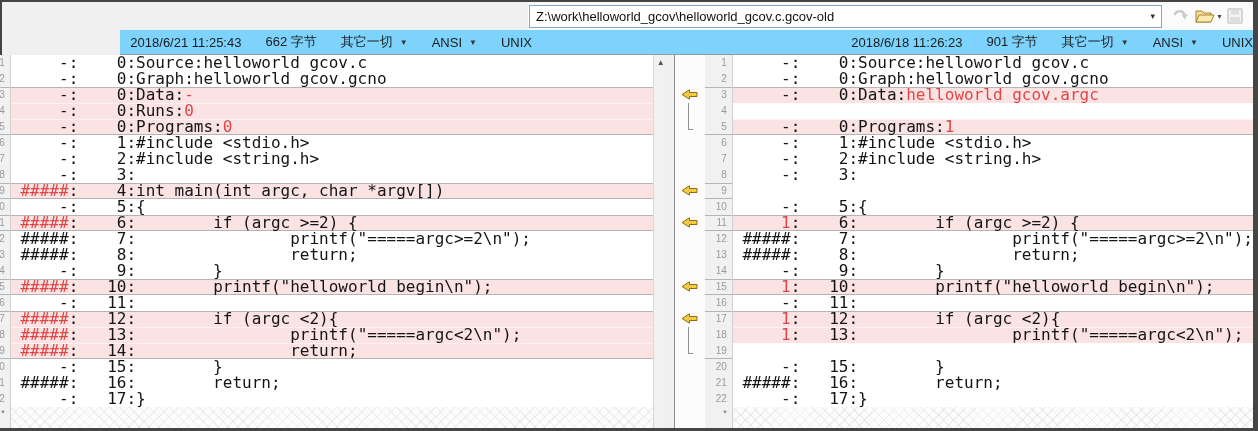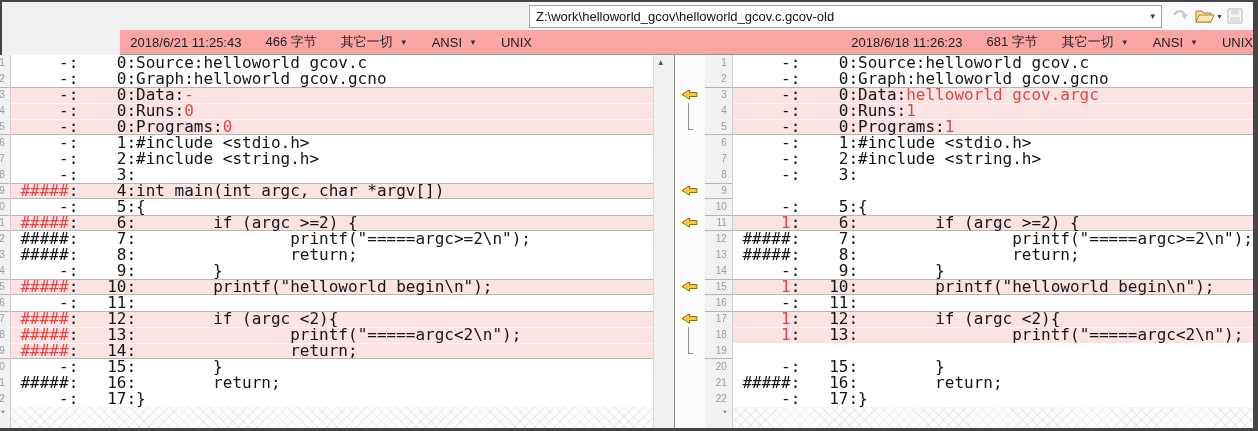--- a/index.html
+++ b/index.html
@@ -15,21 +15,21 @@
   .toolbar{ height:28px; flex:none; display:flex; align-items:center; background:#fbfbfb; padding:0 1px; }
   .combo{ height:23px; border:1px solid #89a6c2; background:#fff; display:flex; align-items:center;
           font-size:13px; color:#111; padding:0 3px 0 6px; white-space:nowrap; overflow:hidden; }
   .combo.left{ width:633px; flex:none; }
   .combo.right{ flex:1; background:#cfe3f7; }
   .combo .caret{ margin-left:auto; font-size:9px; color:#333; padding:0 3px; cursor:default; }
   .tools{ width:90px; flex:none; display:flex; align-items:center; justify-content:center; gap:5px; }
   .toolbtn{ display:flex; align-items:center; }
   .toolbtn .mini-caret{ font-size:8px; color:#444; margin-left:2px; }
   
-  .infobar{ height:25px; flex:none; background:#fca5a5; border-bottom:1px solid #9a9a9a;
+  .infobar{ height:25px; flex:none; background:#7dd3fc; border-bottom:1px solid #9a9a9a;
             display:flex; align-items:center; font-size:13px; color:#1b1b1b; }
   .info-half{ display:flex; align-items:center; gap:24px; }
   .info-half.l{ width:722px; flex:none; padding-left:10px; }
   .info-half.r{ flex:1; padding-left:9px; }
   .info-item{ display:flex; align-items:center; gap:7px; white-space:nowrap; }
   .info-item .mini-caret{ font-size:8px; color:#333; }
   
   .main{ flex:1; display:flex; background:#f0f0f0; overflow:hidden; }
   .pane{ background:#fff; display:flex; flex-direction:column; overflow:hidden; }
   .pane.left{ width:700px; flex:none; }
@@ -93,34 +93,34 @@
           <rect x="4" y="1.6" width="8" height="5" fill="#dedede"></rect>
           <rect x="3" y="9" width="10" height="6" fill="#dedede"></rect>
         </svg>
       </span>
     </div>
   </div>
 
   <div class="infobar">
     <div class="info-half l">
       <span class="info-item">2018/6/21 11:25:43</span>
-      <span class="info-item">466 字节</span>
+      <span class="info-item">662 字节</span>
       <span class="info-item">
         <span>其它一切</span>
         <span class="mini-caret">▼</span>
       </span>
       <span class="info-item">
         <span>ANSI</span>
         <span class="mini-caret">▼</span>
       </span>
       <span class="info-item">UNIX</span>
     </div>
     <div class="info-half r">
       <span class="info-item">2018/6/18 11:26:23</span>
-      <span class="info-item">681 字节</span>
+      <span class="info-item">901 字节</span>
       <span class="info-item">
         <span>其它一切</span>
         <span class="mini-caret">▼</span>
       </span>
       <span class="info-item">
         <span>ANSI</span>
         <span class="mini-caret">▼</span>
       </span>
       <span class="info-item">UNIX</span>
     </div>
@@ -294,21 +294,20 @@
             </svg>
           </div>
           <div class="num">3</div>
           <pre class="code"><span>     -:    0:Data:</span><span class="red">helloworld_gcov.argc</span></pre>
         </div>
         <div class="row diff sec-mid">
           <div class="mark">
             <div class="br-mid"></div>
           </div>
           <div class="num">4</div>
-          <pre class="code"><span>     -:    0:Runs:</span><span class="red">1</span></pre>
         </div>
         <div class="row diff sec-end">
           <div class="mark">
             <div class="br-end"></div>
           </div>
           <div class="num">5</div>
           <pre class="code"><span>     -:    0:Programs:</span><span class="red">1</span></pre>
         </div>
         <div class="row">
           <div class="mark"></div>

